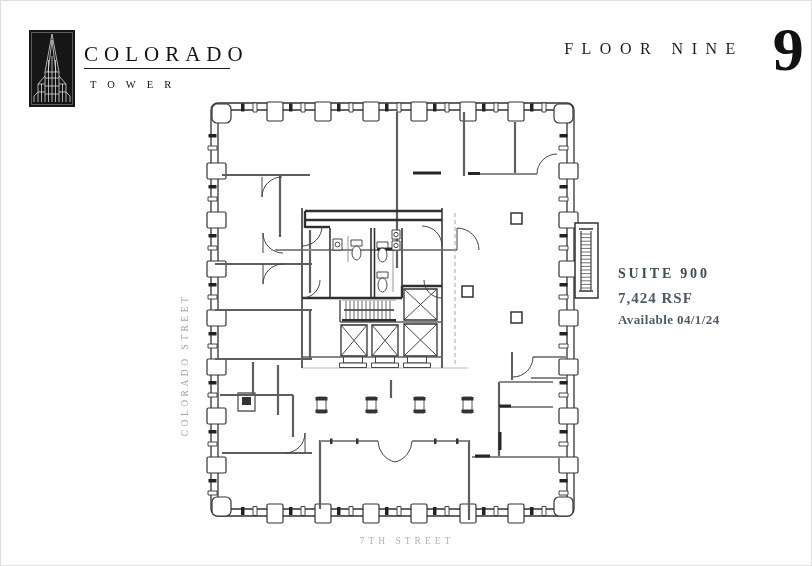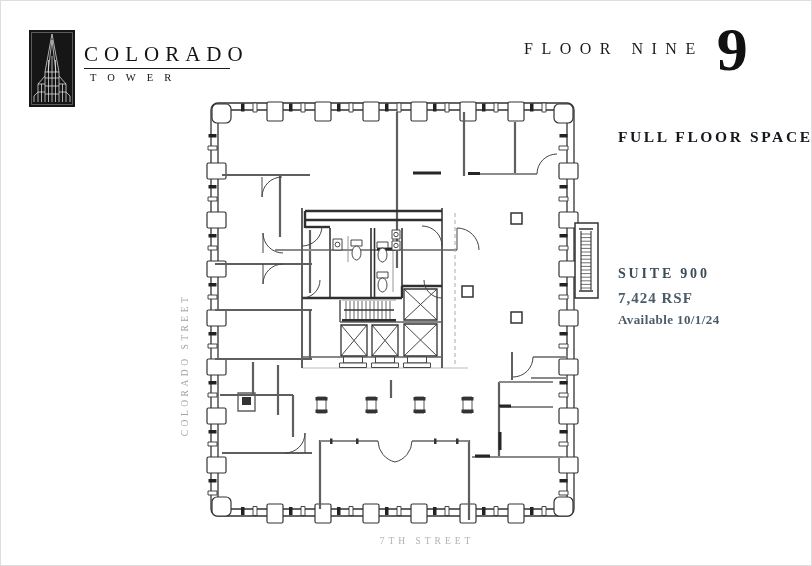--- a/index.html
+++ b/index.html
@@ -5,41 +5,41 @@
   html,body{margin:0;padding:0;background:#ffffff;}
   .page{position:relative;width:812px;height:566px;background:#fff;
         font-family:"Liberation Serif", serif;color:#141414;overflow:hidden;
         box-shadow:inset 0 0 0 1px #dedede;}
 
   
   .logo-box{position:absolute;left:29px;top:30px;width:46px;height:77px;background:#161616;}
   .brand{position:absolute;left:84px;top:42px;width:150px;}
   .brand-name{font-size:21px;letter-spacing:6px;color:#131313;white-space:nowrap;}
   .brand-rule{width:146px;border-bottom:1.6px solid #1c1c1c;margin-top:1px;}
-  .brand-sub{font-size:10.5px;letter-spacing:11px;color:#131313;margin-top:3px;padding-left:6px;white-space:nowrap;}
+  .brand-sub{font-size:10.5px;letter-spacing:11px;color:#131313;margin-top:10px;padding-left:6px;white-space:nowrap;}
 
   
-  .floor-line{position:absolute;left:524px;top:18px;width:240px;display:flex;
-              align-items:center;justify-content:flex-start;gap:13px;}
+  .floor-line{position:absolute;left:564px;top:18px;width:240px;display:flex;
+              align-items:center;justify-content:center;gap:29px;}
   .floor-label{font-size:16px;letter-spacing:8.5px;color:#1b1b1b;white-space:nowrap;}
   .floor-numeral{font-size:62px;font-weight:600;color:#111;line-height:1;}
 
   
   .headline{position:absolute;left:618px;top:128px;font-size:15.5px;font-weight:700;
             letter-spacing:2.6px;color:#15181d;white-space:nowrap;}
   .suite-block{position:absolute;left:618px;top:266px;}
   .suite-name{font-size:14px;font-weight:700;letter-spacing:2.8px;color:#3c4d5a;white-space:nowrap;}
   .suite-area{font-size:15px;font-weight:600;letter-spacing:1px;color:#4b5b68;margin-top:8px;}
   .suite-avail{font-size:13px;font-weight:600;letter-spacing:.4px;color:#4b5b68;margin-top:5px;}
 
   
   .street-west{position:absolute;left:113px;top:357px;width:150px;height:16px;
                transform:rotate(-90deg);font-size:9.5px;letter-spacing:3.5px;
                color:#a3a3a3;text-align:center;white-space:nowrap;}
-  .street-south{position:absolute;left:372px;top:536px;width:110px;font-size:9.5px;
+  .street-south{position:absolute;left:352px;top:536px;width:110px;font-size:9.5px;
                 letter-spacing:4px;color:#b2b2b2;text-align:center;white-space:nowrap;}
 
   .plan{position:absolute;left:190px;top:85px;}
   svg line,svg path,svg rect,svg ellipse,svg circle{vector-effect:non-scaling-stroke;}
 </style>
 </head>
 <body>
 
 <div class="page">
 
@@ -62,25 +62,24 @@
     <div class="brand-name">COLORADO</div>
     <div class="brand-rule"></div>
     <div class="brand-sub">TOWER</div>
   </div>
 
   <div class="floor-line">
     <span class="floor-label">FLOOR NINE</span>
     <span class="floor-numeral">9</span>
   </div>
 
-  <div class="headline">FULL FLOOR SPACE</div>
   <div class="suite-block">
     <div class="suite-name">SUITE 900</div>
     <div class="suite-area">7,424 RSF</div>
-    <div class="suite-avail">Available 10/1/24</div>
+    <div class="suite-avail">Available 04/1/24</div>
   </div>
 
   <div class="street-west">COLORADO STREET</div>
   <div class="street-south">7TH STREET</div>
 
   <svg class="plan" width="420" height="460" viewBox="190 85 420 460">
 
     <g fill="none" stroke="#333" stroke-width="1.3">
       <rect x="211" y="103" width="363" height="413" rx="7" fill="#fff"></rect>
       <rect x="218" y="110" width="349" height="399"></rect>

